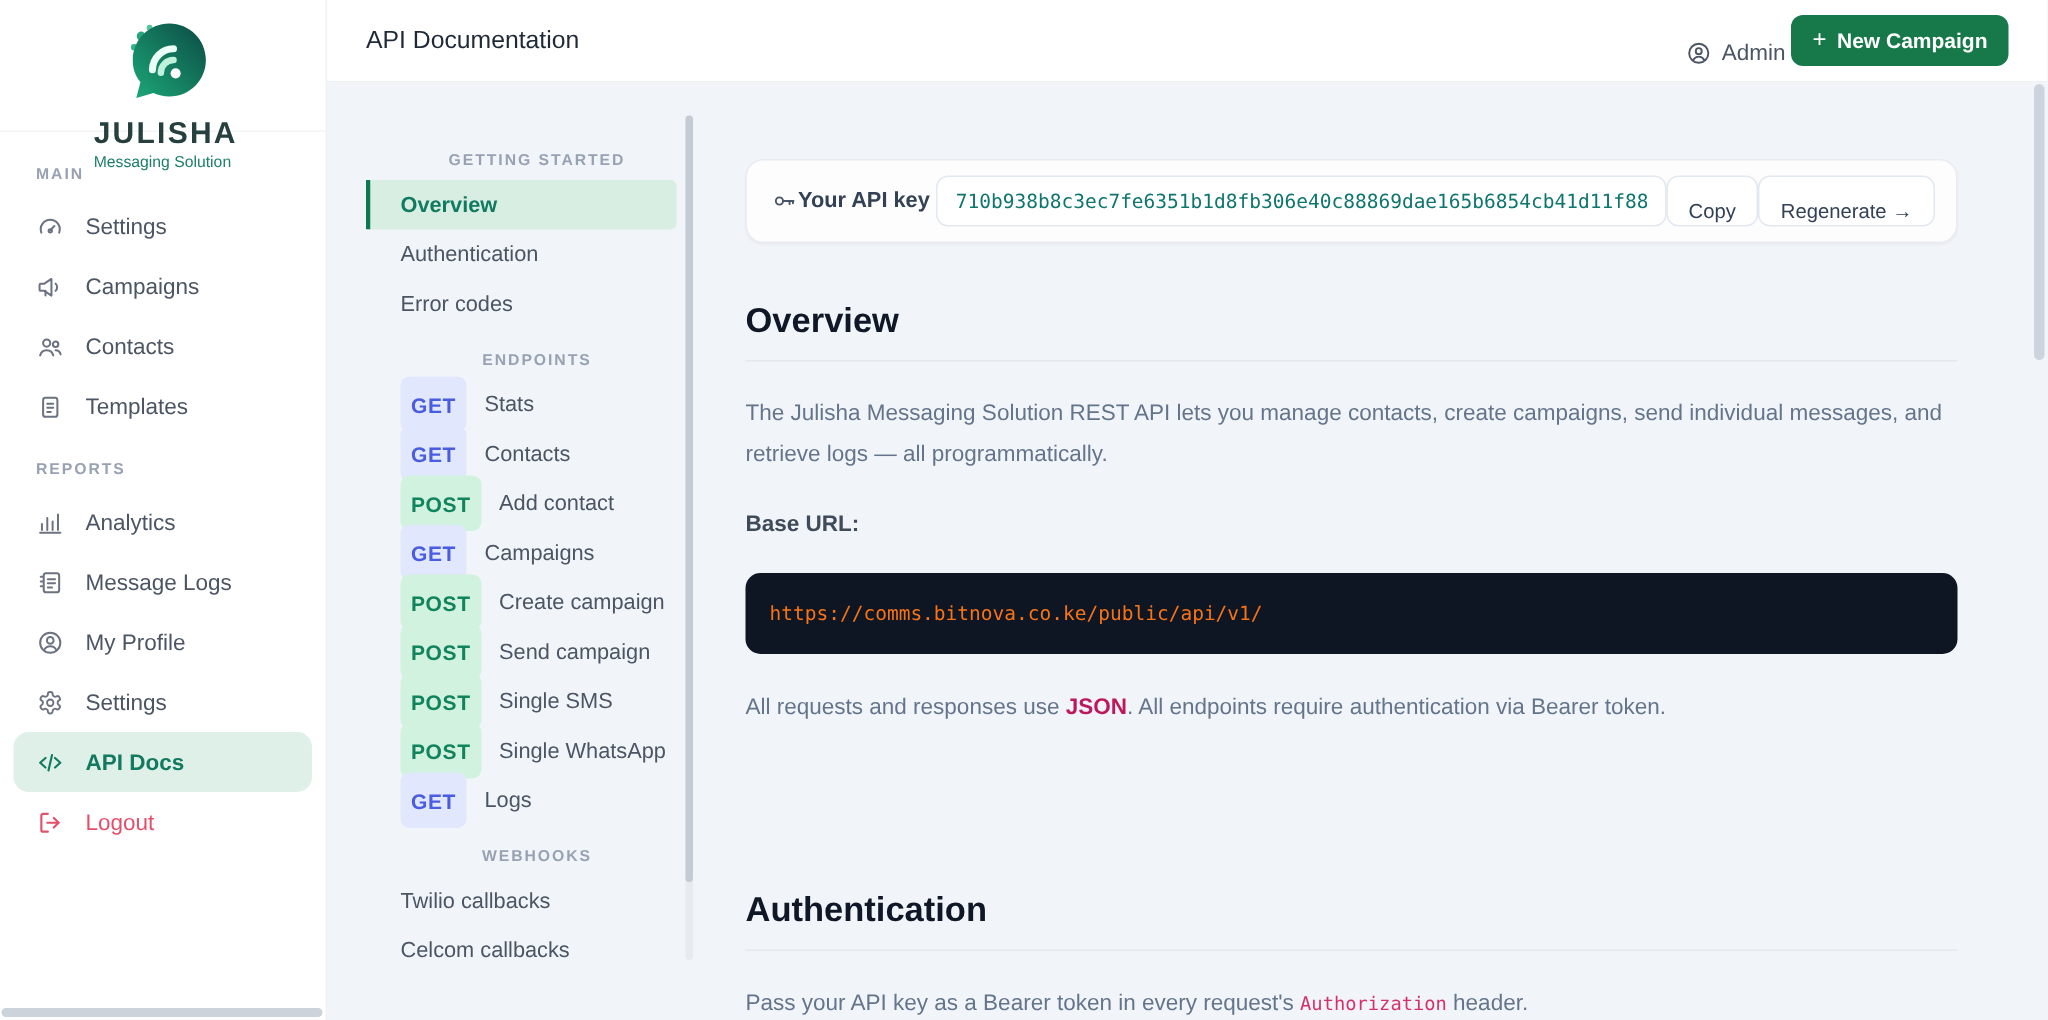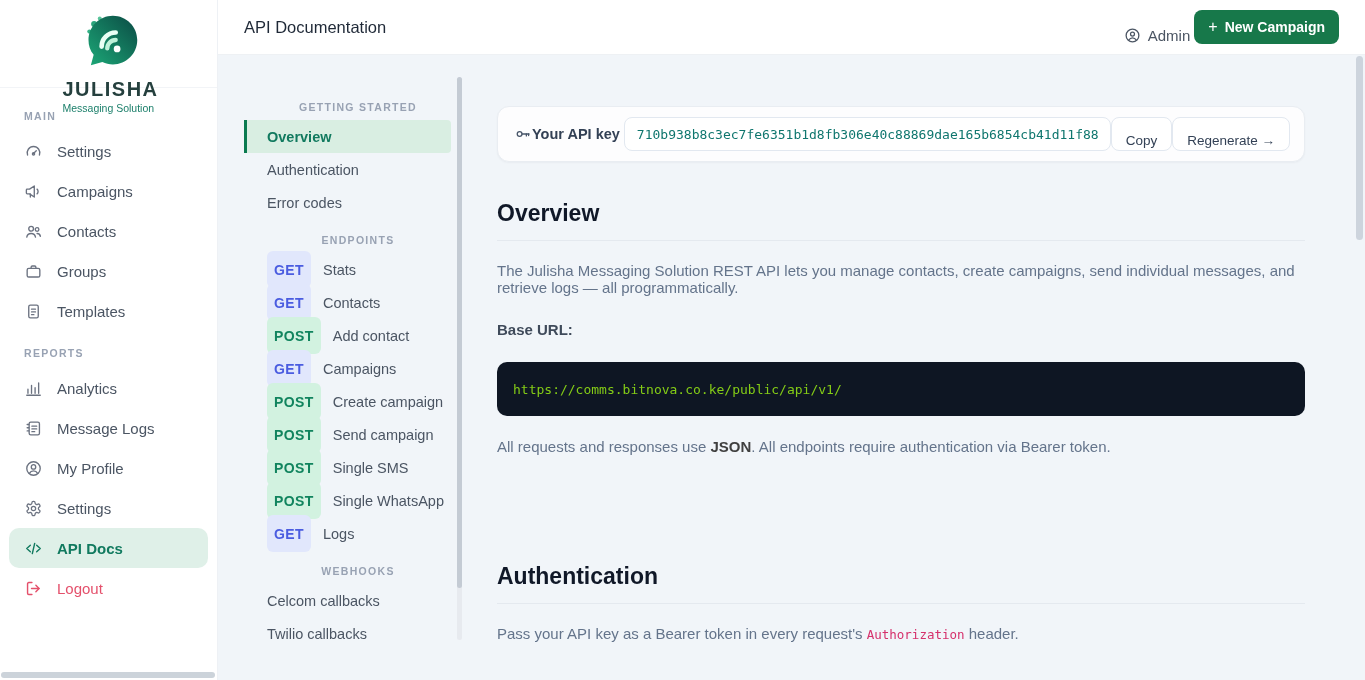--- a/index.html
+++ b/index.html
@@ -120,29 +120,29 @@
     outline:none;
   }
   .btn-light {
     height:34px; padding:15px 14px; background:#ffffff;
     border:1px solid #e2e8f0; border-radius:8px;
     font-family:"Liberation Sans", sans-serif; font-size:13.5px; color:#334155;
     cursor:pointer; white-space:nowrap;
   }
   .section-title { margin:0 0 13px; font-size:23px; font-weight:700; color:#101828; }
   .rule { border:none; border-top:1px solid #e4e9ef; margin:0 0 21px; }
-  .body-p { margin:0; font-size:15px; line-height:17px; color:#64748b; }
-  .body-p b { color:#404040; }
+  .body-p { margin:0; font-size:15px; line-height:27px; color:#64748b; }
+  .body-p b { color:#be185d; }
   .label-bold { margin:25px 0 0; font-size:15px; font-weight:700; color:#3f4a5a; }
   .code-block {
     margin:24px 0 22px; padding:18px 16px;
     background:#0e1623; border-radius:10px;
   }
   .code-block code {
-    font-family:"DejaVu Sans Mono", monospace; font-size:13px; color:#84cc16;
+    font-family:"DejaVu Sans Mono", monospace; font-size:13px; color:#f97316;
   }
   .inline-code {
     font-family:"DejaVu Sans Mono", monospace; font-size:12.5px; color:#d5306b;
   }
   .auth-section { margin-top:108px; }
 
   .page-scrollbar {
     position:absolute; right:2px; top:56px; width:7px; height:184px;
     background:#cdd4dd; border-radius:4px; z-index:7;
   }
@@ -205,29 +205,20 @@
           <svg viewBox="0 0 24 24" fill="none" stroke="currentColor" stroke-width="1.7" stroke-linecap="round">
               <circle cx="9" cy="8.5" r="3"></circle>
               <path d="M3.5 19c.6-3 2.9-4.5 5.5-4.5s4.9 1.5 5.5 4.5"></path>
               <circle cx="16.5" cy="9.5" r="2.3"></circle>
               <path d="M16.5 14.5c2.2 0 3.7 1.3 4.2 3.5"></path>
             </svg>
         </span>
         <span>Contacts</span>
       </div>
 
-      <div class="nav-item">
-        <span class="nicon">
-          <svg viewBox="0 0 24 24" fill="none" stroke="currentColor" stroke-width="1.7" stroke-linejoin="round">
-              <rect x="4" y="8" width="16" height="11" rx="2"></rect>
-              <path d="M9 8V6.5A1.5 1.5 0 0 1 10.5 5h3A1.5 1.5 0 0 1 15 6.5V8"></path>
-            </svg>
-        </span>
-        <span>Groups</span>
-      </div>
 
       <div class="nav-item">
         <span class="nicon">
           <svg viewBox="0 0 24 24" fill="none" stroke="currentColor" stroke-width="1.7" stroke-linecap="round">
               <rect x="6" y="4" width="12" height="16" rx="2"></rect>
               <path d="M9.5 9h5M9.5 12.5h5M9.5 16h3"></path>
             </svg>
         </span>
         <span>Templates</span>
       </div>
@@ -372,24 +363,24 @@
       </div>
       <div class="docs-item">
         <span class="badge get">GET</span>
         <span>Logs</span>
       </div>
     </div>
 
     <div class="docs-group">
       <div class="docs-section-label">WEBHOOKS</div>
       <div class="docs-item">
+        <span>Twilio callbacks</span>
+      </div>
+      <div class="docs-item">
         <span>Celcom callbacks</span>
-      </div>
-      <div class="docs-item">
-        <span>Twilio callbacks</span>
       </div>
     </div>
   </nav>
 
   <div class="docs-scroll-track"></div>
   <div class="docs-scroll-thumb"></div>
 
   <main class="main">
 
     <div class="apikey-card">

